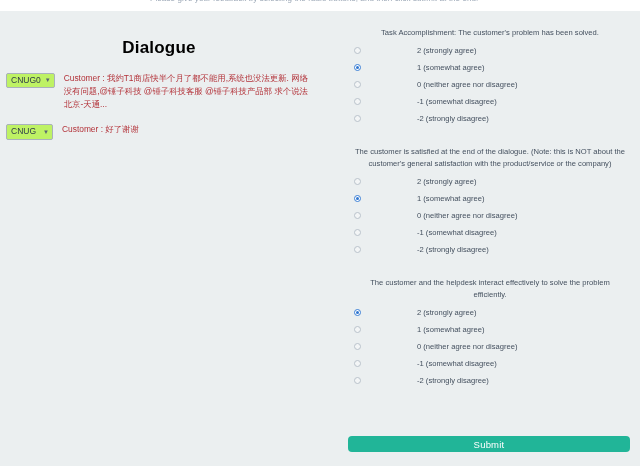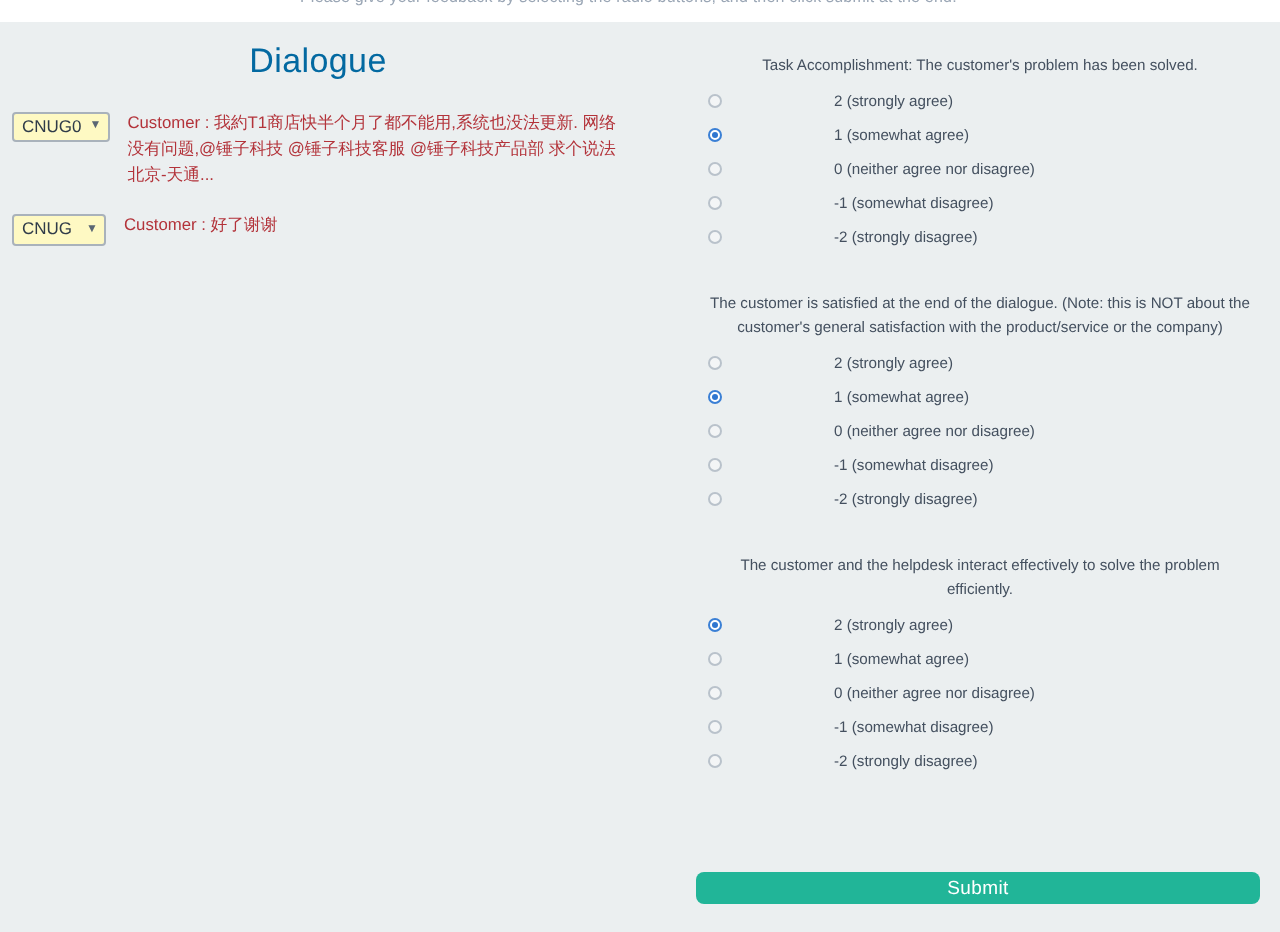--- a/index.html
+++ b/index.html
@@ -18,30 +18,30 @@
     font-size:8px;color:#9aa6b5;white-space:nowrap;
     letter-spacing:.1px;
   }
   .page{position:absolute;left:0;top:11px;width:640px;height:455px;}
 
   
   .col-left{position:absolute;left:0;top:0;width:318px;height:455px;}
   .col-right{position:absolute;left:318px;top:0;width:322px;height:455px;}
 
   .panel-title{
-    text-align:center;font-size:17px;font-weight:normal;
-    color:#0369a1;margin-top:10px;letter-spacing:.2px;
+    text-align:center;font-size:17px;font-weight:bold;
+    color:#000000;margin-top:27px;letter-spacing:.2px;
   }
 
   
   .dialogue{margin-top:14px;padding:0 10px 0 6px;}
   .turn{display:flex;align-items:flex-start;margin-bottom:13px;}
   .tag{
     flex:0 0 auto;
-    border:1px solid #a9b2bb;background:#fef9c3;border-radius:2px;
+    border:1px solid #a9b2bb;background:#bef264;border-radius:2px;
     font-size:8.5px;color:#2f3b49;
     padding:2px 3px 2px 4px;
     min-width:38px;
     display:flex;align-items:center;justify-content:space-between;
     line-height:1.1;
     margin-top:1px;
   }
   .tag .caret{font-size:6px;color:#5a6673;margin-left:4px;}
   .msg{
     flex:1 1 auto;margin-left:9px;

